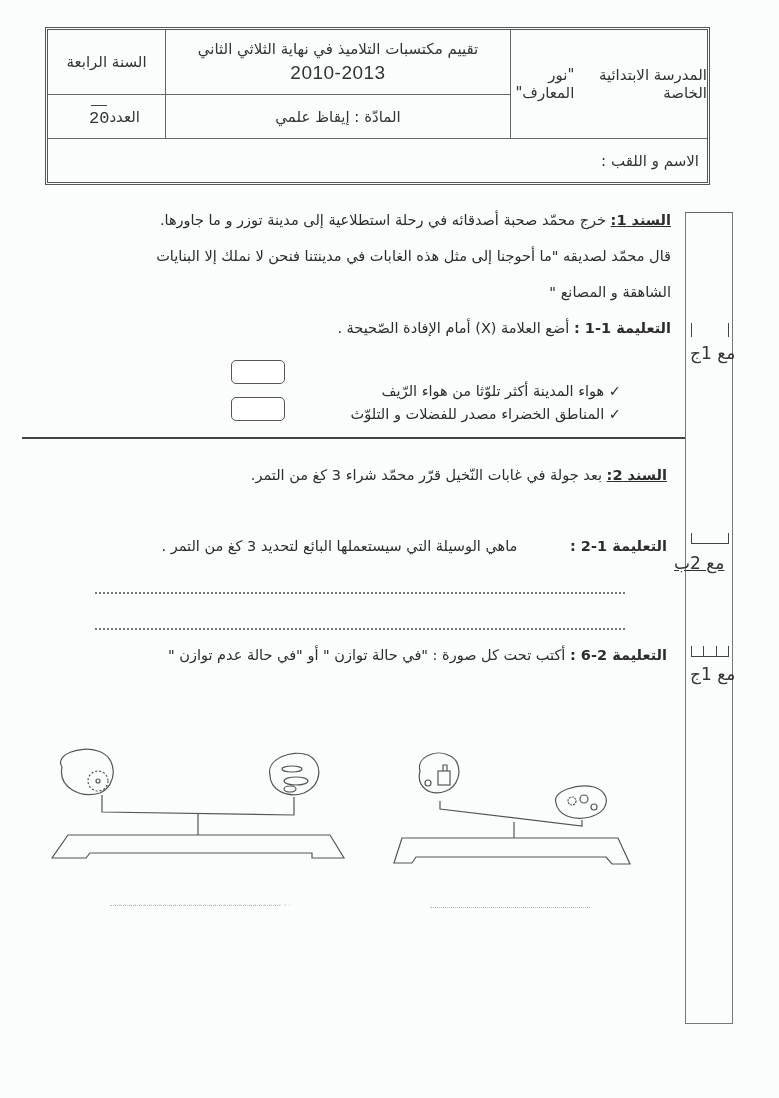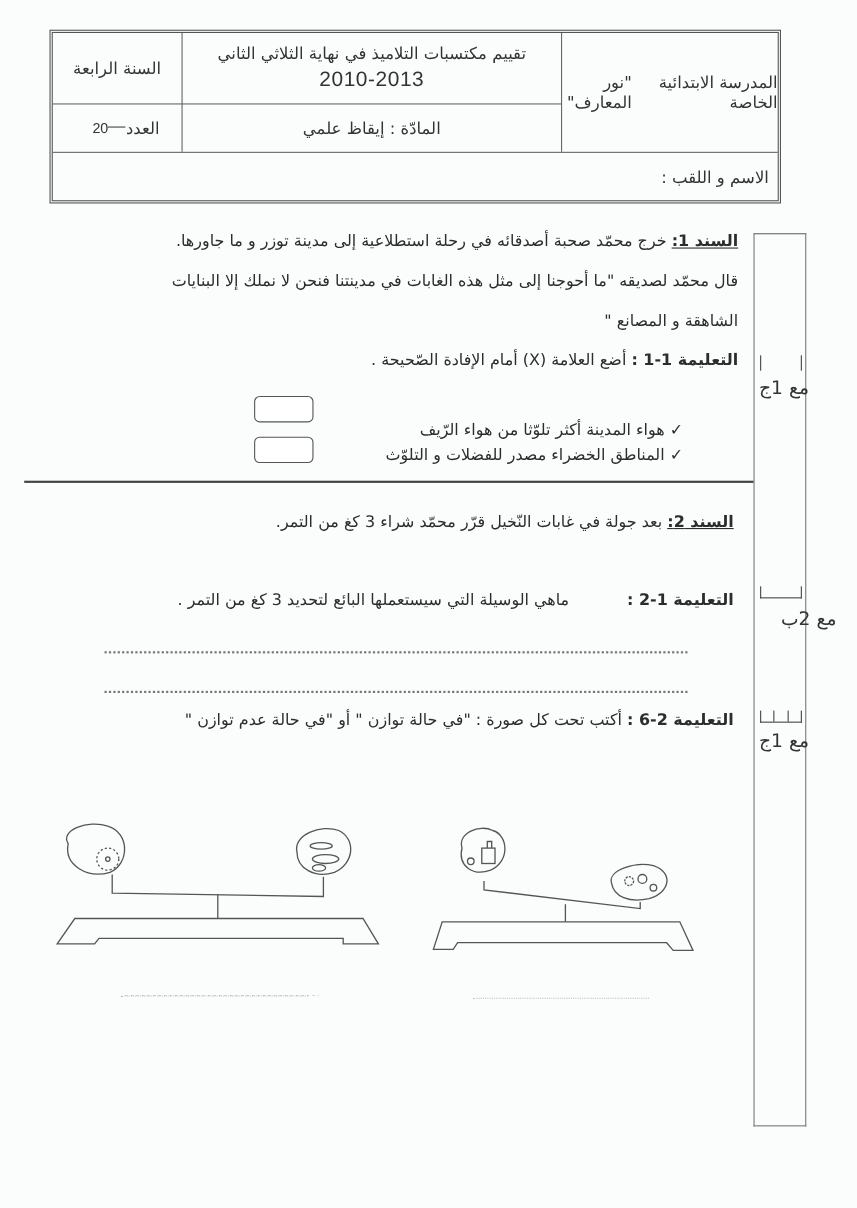--- a/index.html
+++ b/index.html
@@ -9,21 +9,21 @@
   }
   
   .hdr {
     position:absolute; left:45px; top:27px; width:665px; height:158px;
     border:3px double #555; box-sizing:border-box;
   }
   .hdr .cell { position:absolute; box-sizing:border-box; display:flex; align-items:center; justify-content:center; direction:rtl; font-size:15px; color:#333; }
   .vline { position:absolute; background:#666; width:1px; }
   .hline { position:absolute; background:#666; height:1px; }
   .year { font-family:"Liberation Sans", sans-serif; font-size:19px; letter-spacing:0.5px; }
-  .frac { display:inline-flex; flex-direction:row; align-items:center; font-family:Liberation Sans, sans-serif; font-size:13px; margin-left:16px; }
+  .frac { display:inline-flex; flex-direction:column; align-items:center; font-family:Liberation Mono, monospace; font-size:17px; margin-left:16px; }
   .frac .bar { width:16px; height:1px; background:#444; margin-bottom:3px; }
   
   .line { position:absolute; direction:rtl; text-align:right; font-size:14.5px; color:#2c2c2c; white-space:nowrap; }
   .lbl { text-decoration:underline; font-weight:bold; }
   .check-box { position:absolute; width:52px; height:22px; border:1px solid #555; border-radius:5px; background:#fff; }
   .dots { position:absolute; height:0; border-top:2px dotted #777; }
   
   .margin-col { position:absolute; left:685px; top:212px; width:48px; height:812px; border:1px solid #777; border-top:1.5px solid #666; box-sizing:border-box; }
   .score-mark { position:absolute; direction:rtl; font-size:17px; color:#333; }
   .score-bracket { position:absolute; height:10px; border-left:1px solid #444; border-right:1px solid #444; border-bottom:1px solid #444; }
@@ -69,21 +69,21 @@
   </div>
 </div>
 
 <div class="margin-col"></div>
 <div class="hline" style="left:22px;top:437px;width:663px;background:#444;height:1.5px;"></div>
 
 <div class="score-bracket" style="left:691px;top:323px;width:36px;border-bottom:none;height:14px;"></div>
 <div class="score-mark" style="left:690px;top:343px;">مع 1ج</div>
 
 <div class="score-bracket" style="left:691px;top:533px;width:36px;"></div>
-<div class="score-mark" style="left:710px;top:553px;">مع 2ب</div>
+<div class="score-mark" style="left:674px;top:553px;text-decoration:underline;">مع 2ب</div>
 
 <div class="score-bracket" style="left:691px;top:646px;width:36px;"></div>
 <div class="score-bracket" style="left:703px;top:646px;width:12px;border-bottom:none;"></div>
 <div class="score-mark" style="left:690px;top:664px;">مع 1ج</div>
 
 <div class="line" style="right:108px;top:212px;text-align:right;">
   <span class="lbl">السند 1:</span>
   <span>خرج محمّد صحبة أصدقائه في رحلة استطلاعية إلى مدينة توزر و ما جاورها.</span>
 </div>
 <div class="line" style="right:108px;top:248px;">قال محمّد لصديقه "ما أحوجنا إلى مثل هذه الغابات في مدينتنا فنحن لا نملك إلا البنايات</div>

